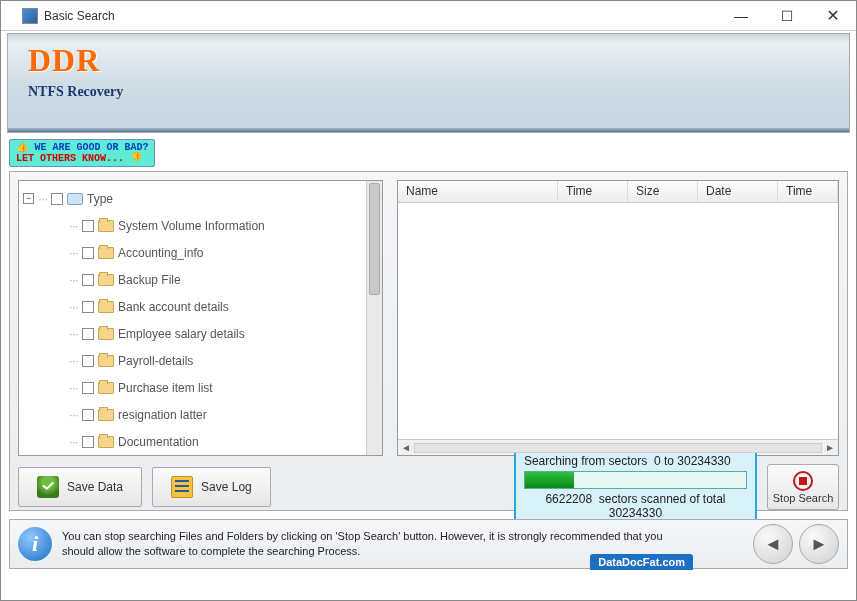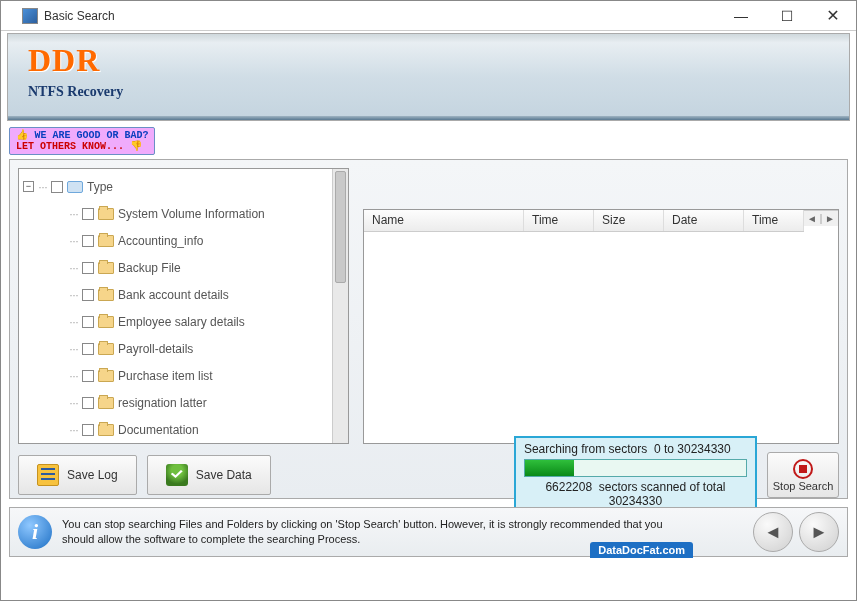--- a/index.html
+++ b/index.html
@@ -2,44 +2,44 @@
 <html><head>
 <meta charset="utf-8">
 <style>
 * { box-sizing: border-box; margin: 0; padding: 0; }
 body { font-family: "Segoe UI", Tahoma, sans-serif; font-size: 12px; background: #fff; width: 857px; height: 601px; overflow: hidden; border: 1px solid #888; }
 .titlebar { height: 30px; display: flex; align-items: center; padding: 0 0 0 21px; border-bottom: 1px solid #ccc; background: #fff; }
 .titlebar .app-icon { width: 16px; height: 16px; background: linear-gradient(135deg,#4a90d9,#2c5f9e); border: 1px solid #888; margin-right: 6px; }
 .titlebar .title { flex: 1; font-size: 12px; color: #333; }
 .titlebar .win-btn { width: 46px; height: 30px; display: flex; align-items: center; justify-content: center; font-size: 14px; color: #333; cursor: default; }
 .titlebar .win-btn.close { font-size: 16px; }
-.banner { height: 88px; margin: 2px 6px 0 6px; border: 1px solid #aaa; background: linear-gradient(180deg,#cfd8dc 0%,#e8eef2 10%,#d0dde6 50%,#c4d4df 100%); position: relative; padding: 10px 20px; }
+.banner { height: 100px; margin: 2px 6px 0 6px; border: 1px solid #aaa; background: linear-gradient(180deg,#cfd8dc 0%,#e8eef2 10%,#d0dde6 50%,#c4d4df 100%); position: relative; padding: 10px 20px; }
 .banner .brand { font-family: Georgia, serif; font-size: 32px; font-weight: bold; color: #ff6a00; text-shadow: 1px 1px 0 #fff; letter-spacing: 1px; line-height: 1; }
 .banner .sub { font-family: Tahoma; font-size: 14px; font-weight: bold; color: #1a3a6e; margin-top: 8px; }
 .banner::after { content:""; position:absolute; left:0; right:0; bottom:0; height:4px; background: linear-gradient(180deg,#9fb4c2,#5a7a92); }
 .feedback-bar { margin: 6px 8px 4px 8px; }
-.feedback-btn { display:inline-block; background:#f0abfc; border:1px solid #6a8fc5; border-radius:2px; padding:2px 6px; font-family: "Courier New", monospace; font-size:10px; font-weight:bold; line-height:1.1; }
+.feedback-btn { display:inline-block; background:#5eead4; border:1px solid #6a8fc5; border-radius:2px; padding:2px 6px; font-family: "Courier New", monospace; font-size:10px; font-weight:bold; line-height:1.1; }
 .feedback-btn .l1 { color:#0a3fbf; }
 .feedback-btn .l2 { color:#c00; }
 .main-panel { margin: 0 8px; border: 1px solid #aaa; background: linear-gradient(180deg,#f4f6f8,#e9edf1); padding: 8px; height: 340px; display: flex; flex-direction: column; gap: 8px; }
 .columns { display: flex; gap: 14px; height: 276px; }
 .tree-wrap { width: 370px; border: 1px solid #999; background: #fff; display:flex; }
 .tree { flex:1; overflow:hidden; padding: 4px 2px; font-size: 12px; color: #555; }
 .tree-scroll { width: 16px; background: #e9e9e9; border-left: 1px solid #ccc; position:relative; }
 .tree-scroll::before { content:""; position:absolute; top:2px; left:2px; right:2px; height:110px; background:#c9c9c9; border:1px solid #aaa; border-radius:2px; }
 .tree-row { display:flex; align-items:center; height: 27px; gap: 4px; white-space: nowrap; }
 .tree-item { padding-left: 48px; }
 .tree-root-row { padding-left: 2px; }
 .tree .exp { width:11px; height:11px; border:1px solid #888; font-size:9px; line-height:9px; text-align:center; color:#333; background:#fff; }
 .tree .dots { color:#aaa; letter-spacing:-1px; }
 .tree .chk { width:12px; height:12px; border:1px solid #888; background:#fff; }
 .tree .folder { width:16px; height:12px; background:#f6d58a; border:1px solid #caa752; border-radius:1px; position:relative; }
 .tree .folder::before { content:""; position:absolute; top:-3px; left:0; width:7px; height:3px; background:#f6d58a; border:1px solid #caa752; border-bottom:none; border-radius:1px 1px 0 0; }
 .tree .drive { width:16px; height:12px; background:#cfe2f3; border:1px solid #6fa8dc; border-radius:2px; }
-.list-wrap { flex:1; border:1px solid #999; background:#fff; display:flex; flex-direction:row;margin-top:41px; }
+.list-wrap { flex:1; border:1px solid #999; background:#fff; display:flex; flex-direction:column; }
 .list-header { display:flex; height:22px; background:linear-gradient(#fdfdfd,#ececec); border-bottom:1px solid #ccc; }
 .list-header .col { padding:3px 8px; border-right:1px solid #ddd; color:#333; font-size:12px; }
 .list-body { flex:1; }
 .list-hscroll { height:16px; background:#f0f0f0; border-top:1px solid #ccc; display:flex; align-items:center; }
 .list-hscroll .ar { width:16px; text-align:center; color:#666; font-size:10px; }
 .list-hscroll .track { flex:1; height:10px; background:#e5e5e5; border:1px solid #ccc; position:relative; }
 .bottom-row { display:flex; align-items:center; gap:10px; height:46px; }
 .btn { height:40px; border:1px solid #aaa; background:linear-gradient(#fbfbfb,#e6e6e6); border-radius:2px; display:flex; align-items:center; justify-content:center; gap:8px; padding:0 18px; font-size:12px; color:#333; }
 .btn .ico { width:22px; height:22px; }
 .ico-save { background: radial-gradient(circle at 50% 30%, #6fbf3f 30%, #3a7a1f 70%); border-radius:3px; position:relative; }
@@ -163,26 +163,26 @@
       <div class="list-hscroll">
         <div class="ar">◄</div>
         <div class="track"></div>
         <div class="ar">►</div>
       </div>
     </div>
   </div>
 
   <div class="bottom-row">
     <div class="btn">
+      <span class="ico ico-save"></span>
+      <span>Save Data</span>
+    </div>
+    <div class="btn">
       <span class="ico ico-log"></span>
       <span>Save Log</span>
-    </div>
-    <div class="btn">
-      <span class="ico ico-save"></span>
-      <span>Save Data</span>
     </div>
     <div style="flex:1"></div>
     <div class="status-box">
       <div>
         <span>Searching from sectors</span>&nbsp;&nbsp;<span>0</span> to <span>30234330</span>
       </div>
       <div class="progress">
           <div class="bar"></div>
         </div>
       <div class="line2">

